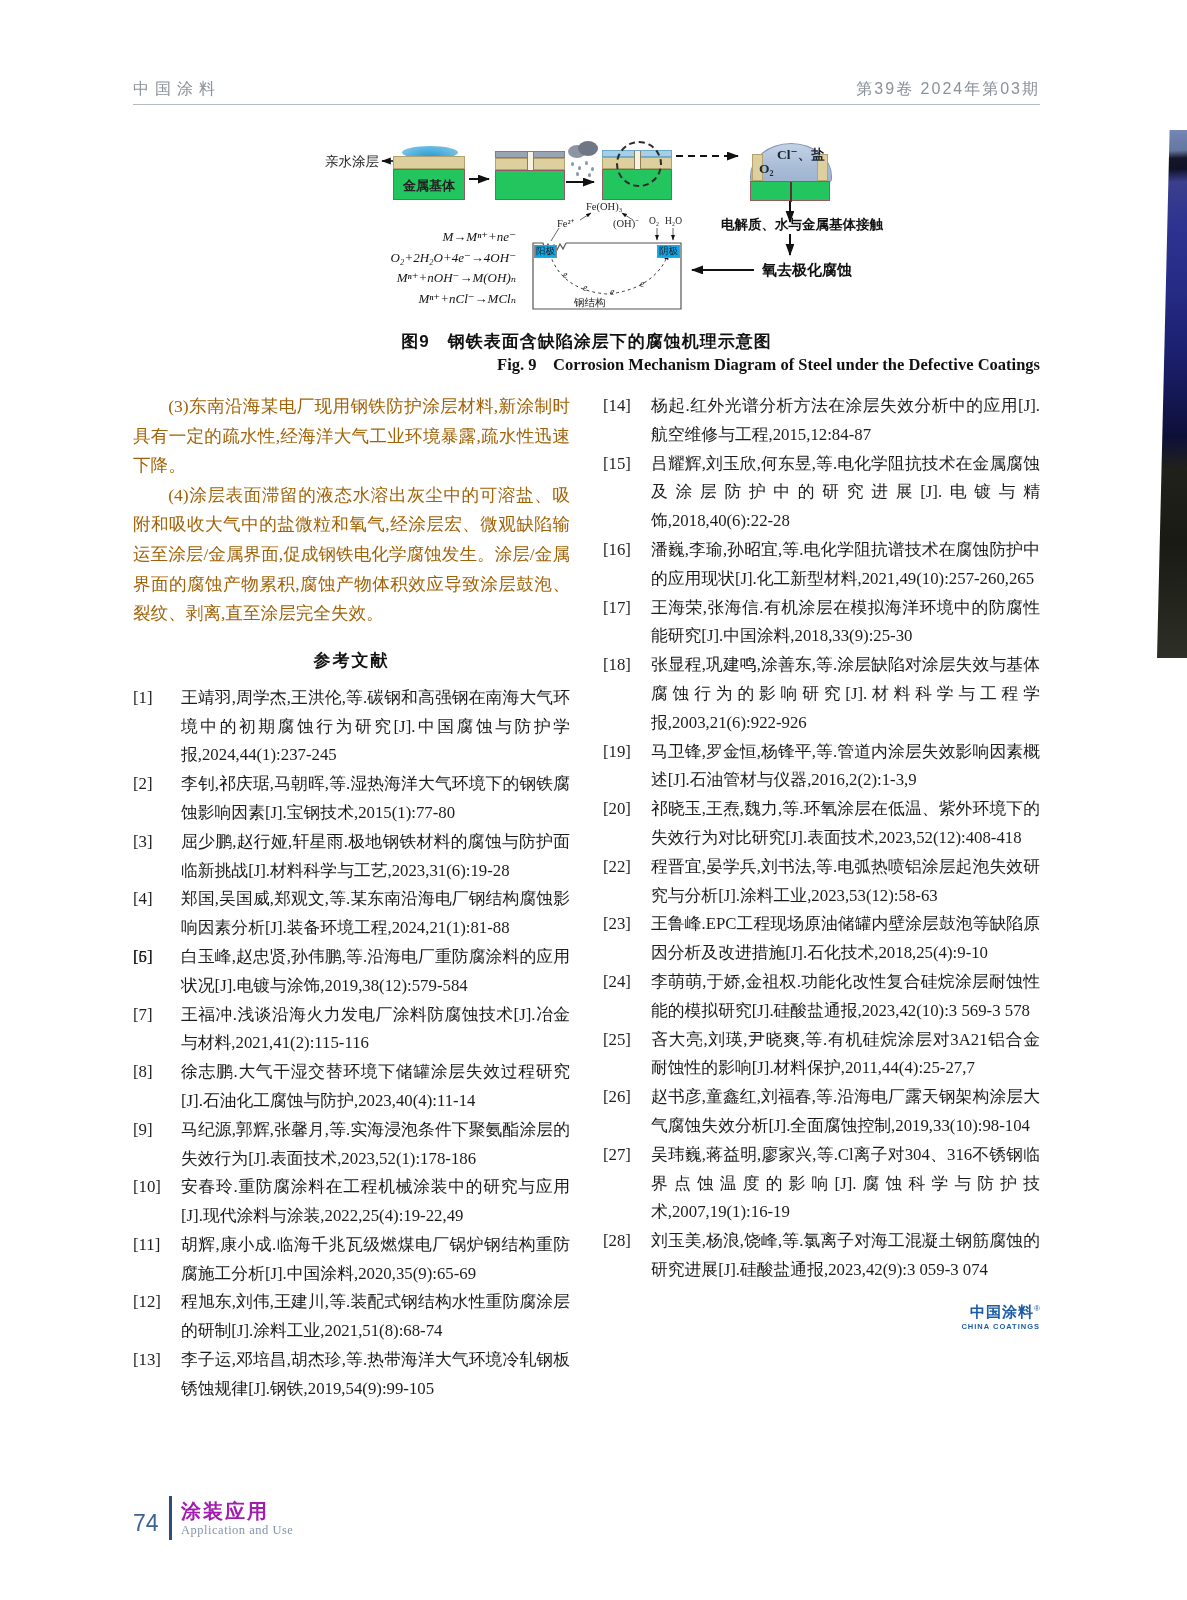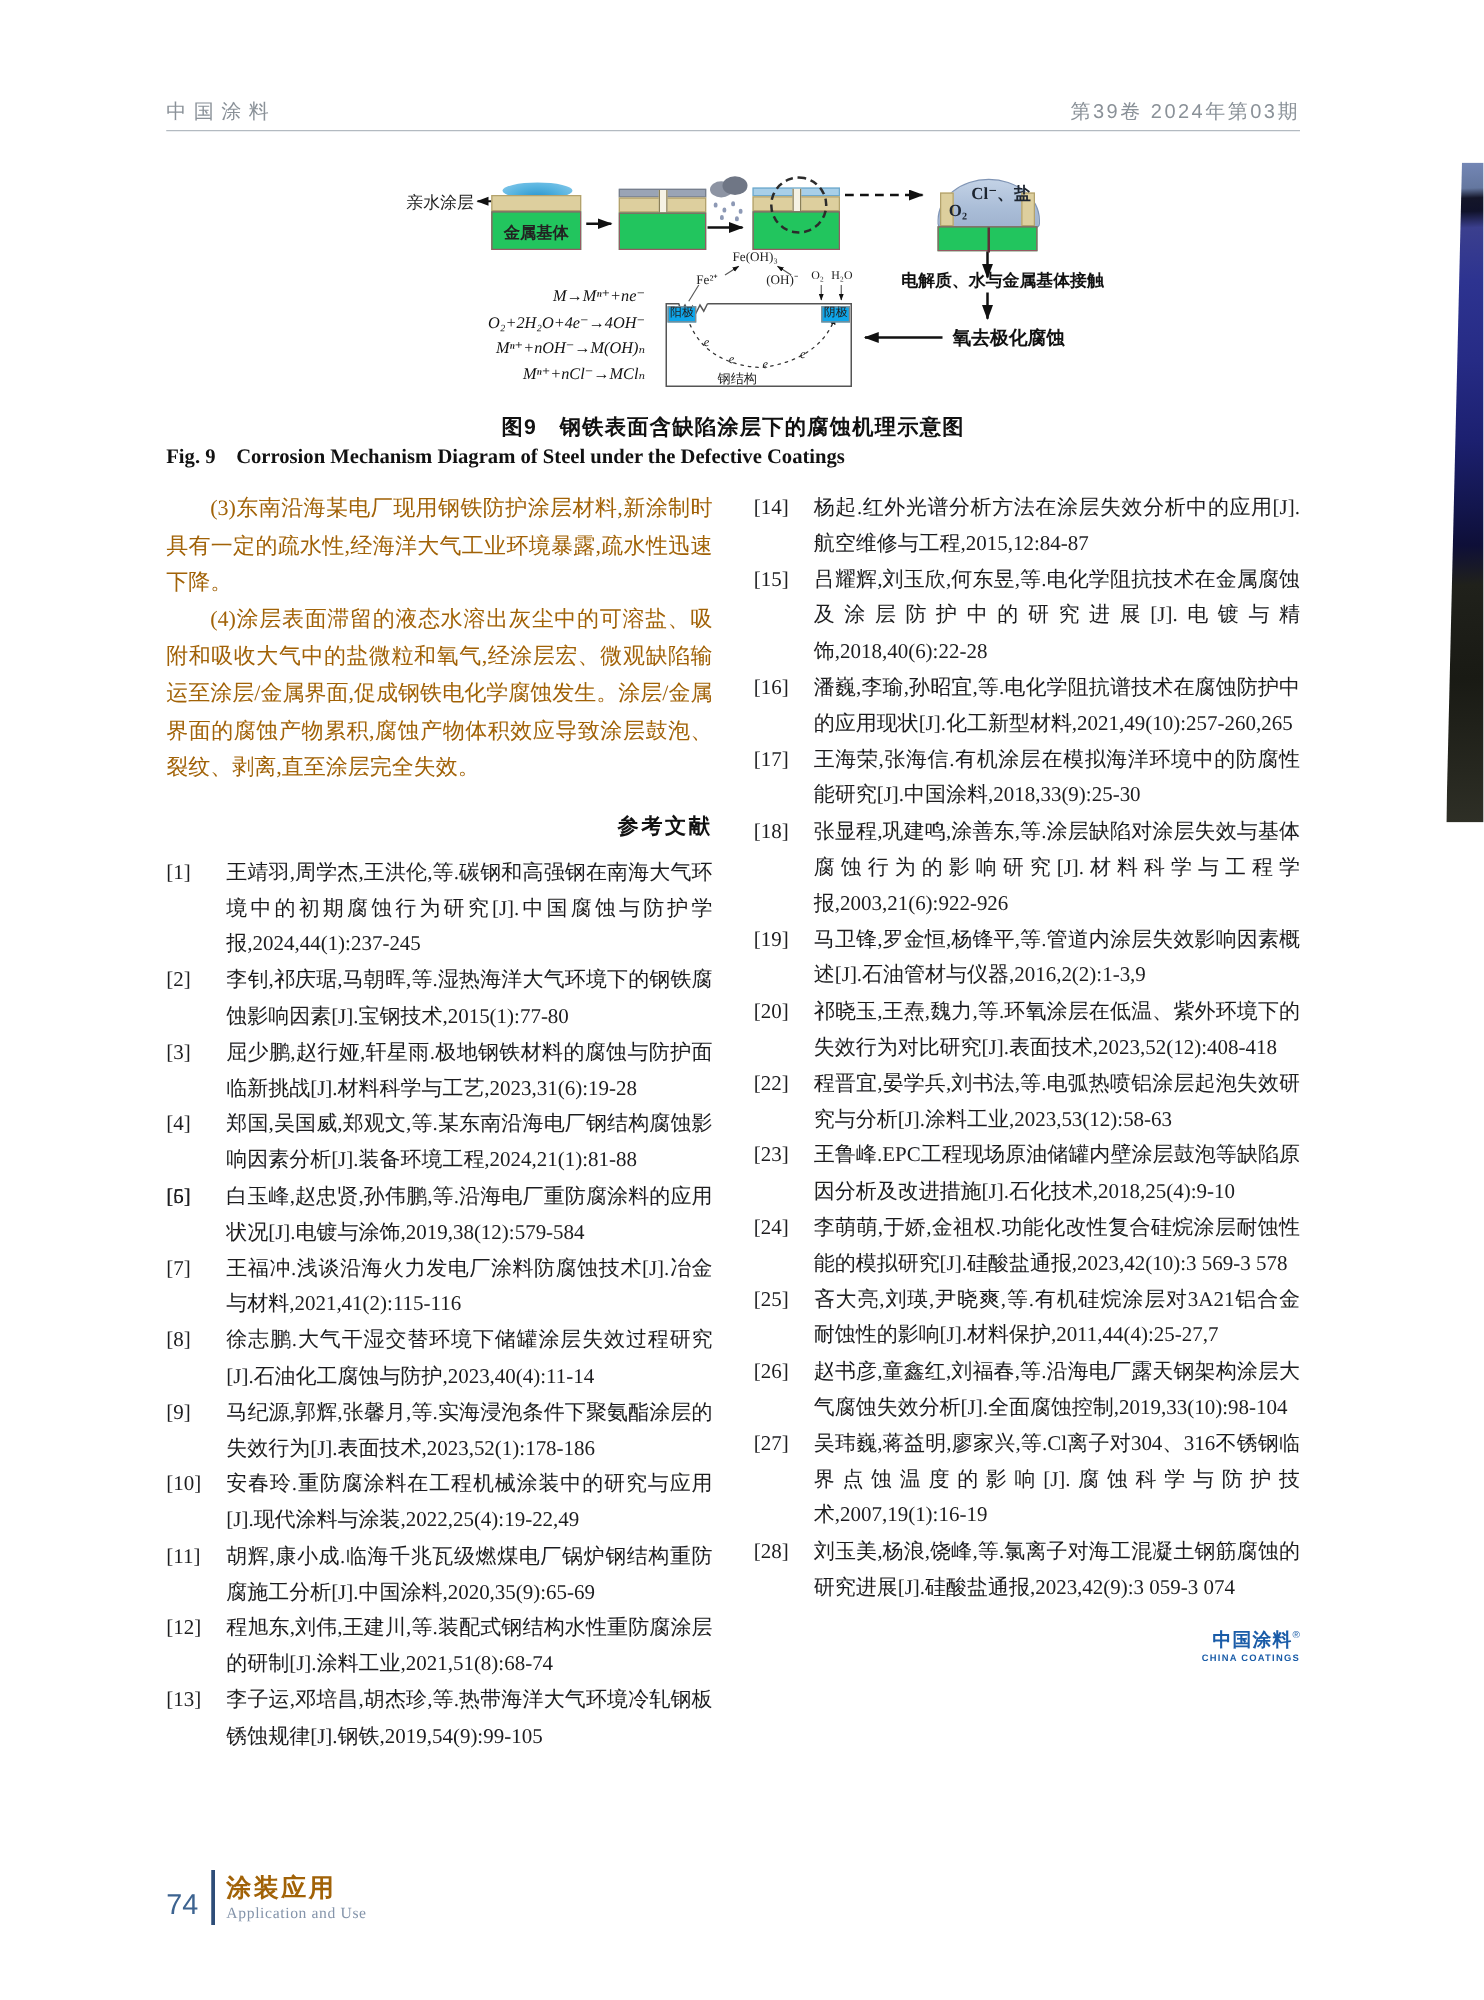--- a/index.html
+++ b/index.html
@@ -42,44 +42,44 @@
   .cl-text{font-size:13.5px;font-weight:bold;color:#1d2530;}
   .fig-note{font-weight:bold;font-size:13.5px;color:#111;}
   .eqs{position:absolute;left:86px;top:99px;width:150px;text-align:right;
        font-style:italic;font-size:13px;line-height:20.5px;color:#111;}
   .cell-lab{position:absolute;font-size:10.5px;color:#222;font-family:"Liberation Serif",serif;}
   .pole{position:absolute;font-size:9.5px;color:#222;border:0.5px solid #8a8a8a;padding:0 1px;line-height:11px;background:#0ea5e9;}
   .e-lab{position:absolute;font-size:10px;font-style:italic;color:#222;}
 
   .cap-zh{position:absolute;left:133px;top:330px;width:907px;text-align:center;
           font-family:"Liberation Sans","DejaVu Sans",sans-serif;font-weight:bold;font-size:17px;color:#111;letter-spacing:1px;}
-  .cap-en{position:absolute;left:133px;top:354px;width:907px;text-align:left;
+  .cap-en{position:absolute;left:133px;top:354px;width:907px;text-align:right;
           font-weight:bold;font-size:16.5px;color:#111;}
 
   
   .cols{position:absolute;left:133px;top:392px;width:907px;display:flex;gap:33px;}
   .col{width:437px;}
   .para{margin:0;text-indent:2em;font-size:17.6px;line-height:29.6px;text-align:justify;color:#a16207;}
-  .refs-heading{margin:20px 0 12px 0;text-align:right;font-family:"Liberation Sans","DejaVu Sans",sans-serif;
+  .refs-heading{margin:20px 0 12px 0;text-align:center;font-family:"Liberation Sans","DejaVu Sans",sans-serif;
                 font-weight:bold;font-size:17px;color:#111;letter-spacing:2px;}
   ol.refs{list-style:none;margin:0;padding:0;}
   li.ref{position:relative;padding-left:48px;font-size:16.8px;line-height:28.8px;text-align:justify;color:#1c1c1e;}
   li.ref .ref-id{position:absolute;left:0;top:0;}
 
   .logo{margin-top:18px;text-align:right;color:#1a5ca8;font-family:"Liberation Sans","DejaVu Sans",sans-serif;}
   .logo .zh{font-weight:bold;font-size:15px;letter-spacing:1px;}
   .logo .reg{font-size:8px;vertical-align:super;}
   .logo .en{font-size:7.5px;letter-spacing:1px;font-weight:bold;}
 
   
   .foot{position:absolute;left:133px;top:1496px;display:flex;align-items:center;
         font-family:"Liberation Sans","DejaVu Sans",sans-serif;}
   .foot .pg{font-size:23px;color:#3d6390;margin-right:10px;align-self:flex-end;padding-bottom:3px;}
   .foot .bar{width:3.5px;height:44px;background:#2e4d78;margin-right:9px;}
-  .foot .sec-zh{font-weight:bold;font-size:20px;color:#a16207;letter-spacing:2px;line-height:24px;}
+  .foot .sec-zh{font-weight:bold;font-size:20px;color:#a21caf;letter-spacing:2px;line-height:24px;}
   .foot .sec-en{font-family:"Liberation Serif",serif;font-size:12.5px;color:#8494aa;letter-spacing:0.5px;}
 </style>
 </head>
 <body>
 
 <div class="page">
 
   <div class="edge-strip"></div>
 
   <div class="hdr">

